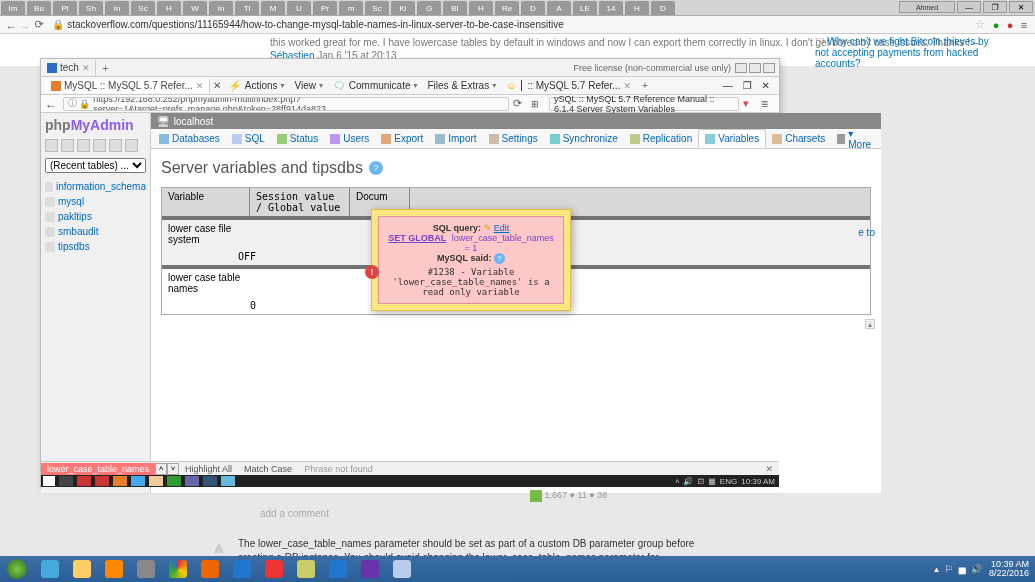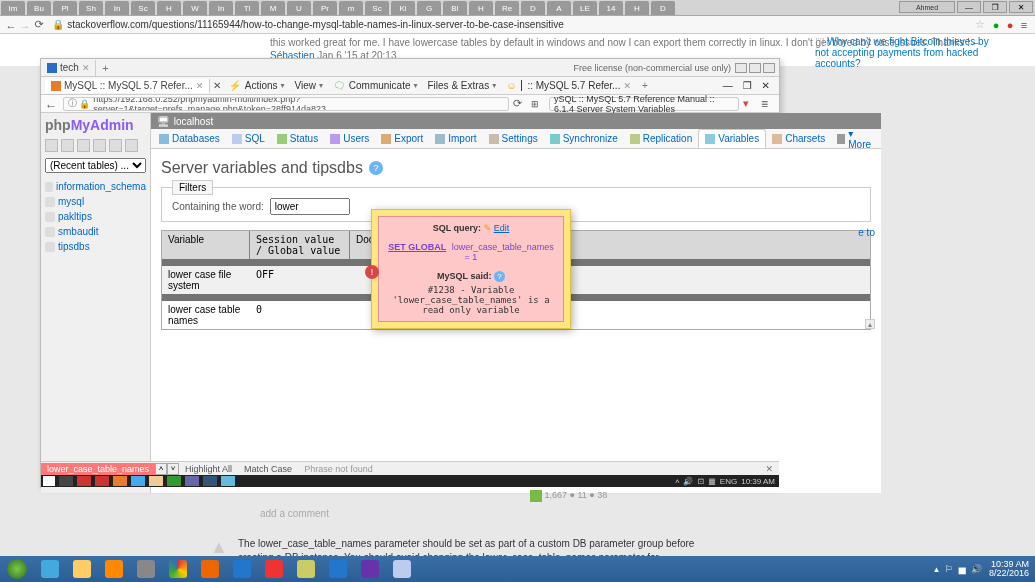--- a/index.html
+++ b/index.html
@@ -79,36 +79,36 @@
 .pma-help { width: 14px; height: 14px; background: #6cb5f5; border-radius: 50%; color: #fff; font-size: 9px; display: flex; align-items: center; justify-content: center; }
 
 .pma-filters { border: 1px solid #ccc; padding: 10px 10px 6px 10px; position: relative; margin-bottom: 8px; }
 .pma-filters-legend { position: absolute; top: -8px; left: 10px; background: #f7f7f7; border: 1px solid #ccc; padding: 1px 6px; font-size: 10px; }
 .pma-filter-row { display: flex; align-items: center; gap: 6px; font-size: 10px; color: #555; }
 .pma-filter-row input { font-size: 10px; padding: 1px 3px; width: 80px; }
 
 .pma-table { border: 1px solid #aaa; font-size: 10px; }
 .pma-th { background: #d8d8d8; display: flex; }
 .pma-th > div { padding: 3px 6px; border-right: 1px solid #ec4899; }
-.pma-tr { display: flex; border-top: 7px solid #737373; }
+.pma-tr { display: flex; border-top: 4px solid #737373; flex-direction: column; }
 .pma-tr > div { padding: 3px 6px; }
 .pma-col-var { width: 88px; }
-.pma-col-sess { width: 100px; font-family: monospace; }
+.pma-col-sess { width: 100px; text-align: right; font-family: monospace; }
 .pma-col-doc { width: 60px; }
 .pma-tr.alt { background: #f0f0f0; }
 .pma-truncated { color: #0066cc; position: absolute; right: 6px; top: 78px; font-size: 10px; }
 
 
 .pma-error { position: absolute; left: 220px; top: 60px; width: 200px; background: #ffe680; border: 1px solid #e0c040; box-shadow: 2px 2px 8px rgba(0,0,0,0.3); padding: 6px; }
 .pma-error-inner { background: #ffc8c8; border: 1px solid #e09090; padding: 6px; }
 .pma-error-title { color: #cc0000; font-weight: bold; font-size: 12px; border-bottom: 1px solid #cc0000; padding-bottom: 2px; margin-bottom: 4px; }
 .pma-error-body { font-size: 9px; text-align: center; color: #333; }
 .pma-error-body .lbl { font-weight: bold; }
 .pma-error-body a { color: #0066cc; text-decoration: underline; }
-.pma-error-sql { color: #7744cc; font-family: monospace; margin: 9px 0; }
+.pma-error-sql { color: #7744cc; font-family: monospace; margin: 0 0; }
 .pma-error-sql .kw { font-weight: bold; text-decoration: underline; }
 .pma-error-code { font-family: monospace; margin-top: 3px; }
 .pma-error-help { width: 11px; height: 11px; background: #6cb5f5; border-radius: 50%; display: inline-flex; align-items: center; justify-content: center; color: #fff; font-size: 8px; }
 
 
 .findbar { position: absolute; bottom: 12px; left: 0; right: 0; height: 14px; background: #f0f0f0; border-top: 1px solid #ccc; display: flex; align-items: center; font-size: 9px; }
 .findbar-term { background: #ff7777; color: #fff; padding: 1px 6px; }
 .findbar-btns { display: flex; }
 .findbar-btn { width: 12px; height: 12px; border: 1px solid #aaa; background: #eee; font-size: 8px; display: flex; align-items: center; justify-content: center; }
 .findbar-opt { padding: 0 6px; color: #555; }
@@ -309,27 +309,20 @@
           <div class="pma-tab"><span class="pma-tab-icon" style="background:#bc8"></span>Replication</div>
           <div class="pma-tab active"><span class="pma-tab-icon" style="background:#8cd"></span>Variables</div>
           <div class="pma-tab"><span class="pma-tab-icon" style="background:#db9"></span>Charsets</div>
           <div class="pma-tab"><span class="pma-tab-icon" style="background:#999"></span>▾ More</div>
         </div>
       <div class="pma-content">
         <div class="pma-title">
           <span>Server variables and tipsdbs</span>
           <span class="pma-help">?</span>
         </div>
-        <div class="pma-filters">
-          <div class="pma-filters-legend">Filters</div>
-          <div class="pma-filter-row">
-            <span>Containing the word:</span>
-            <input type="text" value="lower" style="">
-          </div>
-        </div>
         <div class="pma-truncated">e to</div>
         <div class="pma-table">
           <div class="pma-th">
             <div class="pma-col-var">Variable</div>
             <div class="pma-col-sess" style="text-align:left">Session value / Global value</div>
             <div class="pma-col-doc">Docum</div>
           </div>
           <div id="pma-rows">
               <div class="pma-tr alt">
                 <div class="pma-col-var">lower case file system</div>

